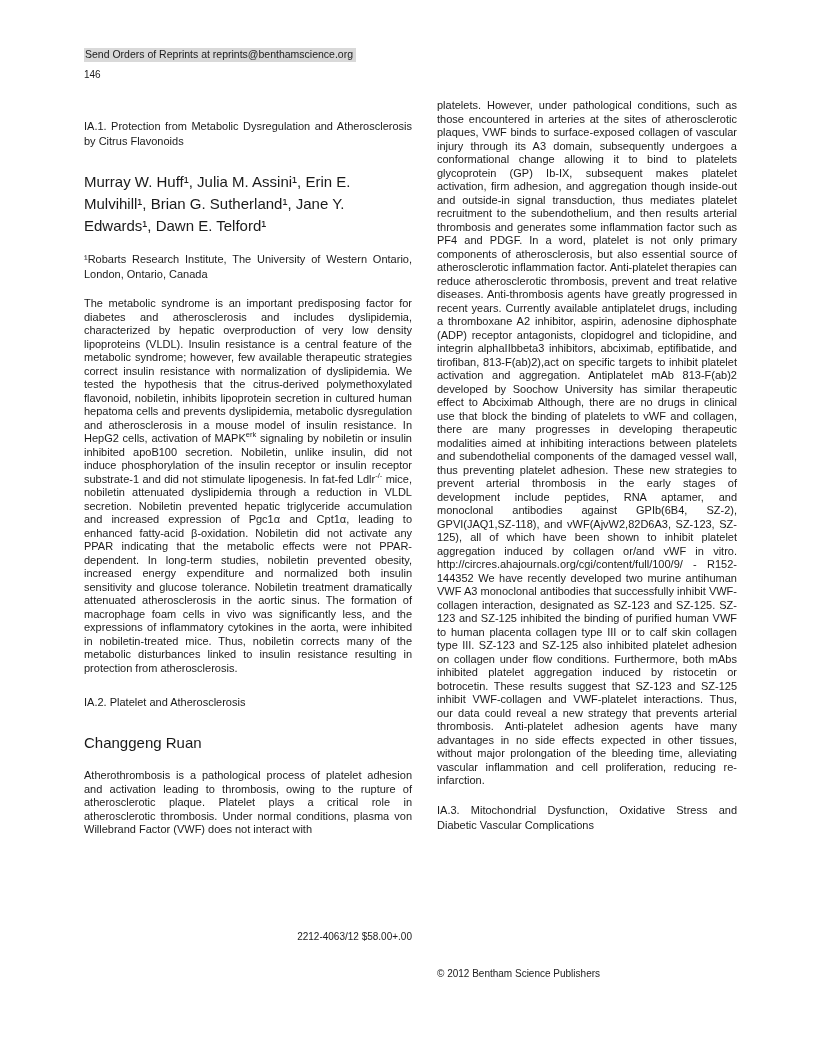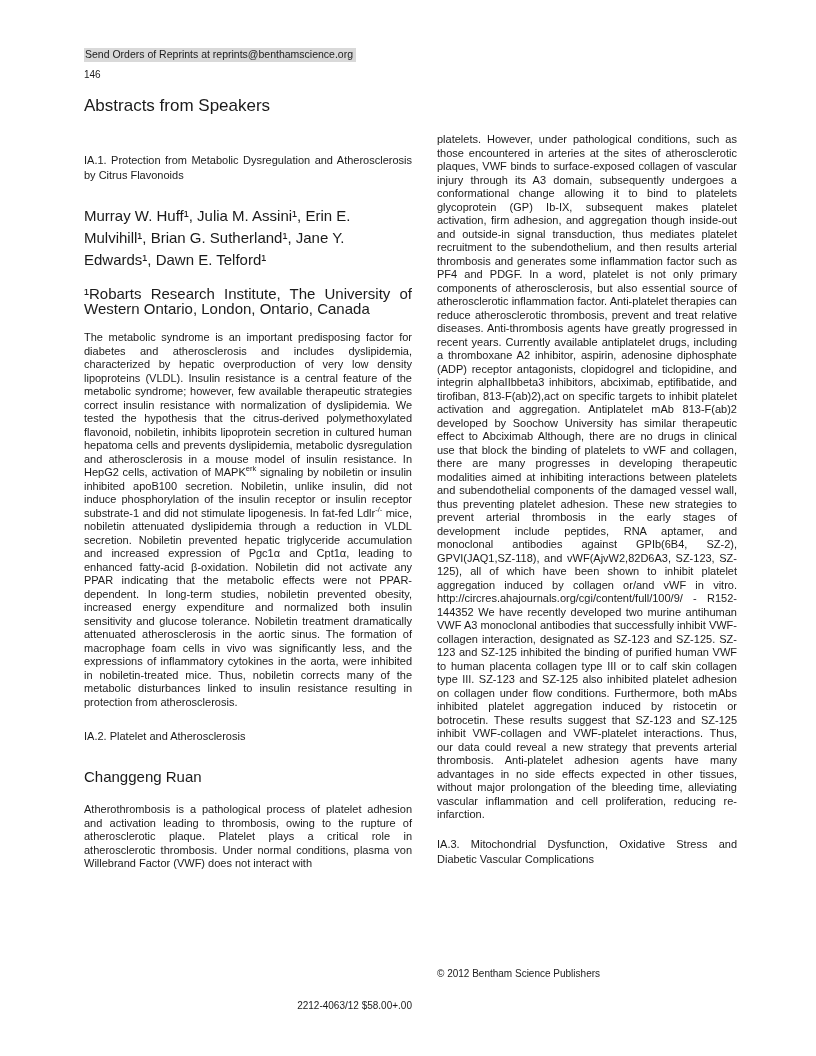--- a/index.html
+++ b/index.html
@@ -72,42 +72,42 @@
     line-height: 15px;
     text-align: justify;
     font-weight: normal;
   }
   .authors {
     font-size: 15px;
     line-height: 22px;
     margin-top: 22px;
   }
   .affiliation {
-    font-size: 15px;
+    font-size: 11px;
     line-height: 15px;
     text-align: justify;
     margin-top: 15px;
   }
   .abstract-body {
     font-size: 11px;
     line-height: 13.5px;
     text-align: justify;
     margin-top: 15px;
   }
   .abstract-body sup {
     font-size: 7.5px;
     line-height: 0;
     vertical-align: super;
   }
   .mt-section { margin-top: 20px; }
   .mt-heading3 { margin-top: 15px; }
   .footer-left {
     position: absolute;
     left: 84px;
-    top: 1000px;
+    top: 931px;
     width: 328px;
     text-align: right;
     font-size: 10px;
   }
   .footer-right {
     position: absolute;
     left: 437px;
     top: 968px;
     width: 300px;
     text-align: left;
@@ -121,21 +121,20 @@
   <div class="content">
 
     <div>
       <span class="reprint-notice">Send Orders of Reprints at reprints@benthamscience.org</span>
     </div>
 
     <div class="masthead">
       <span class="page-num">146</span>
     </div>
 
-    <div class="page-title">Abstracts from Speakers</div>
 
     <div class="columns">
 
       <div class="col-left">
 
         <div class="section-heading mt-section">IA.1. Protection from Metabolic Dysregulation and Atherosclerosis by Citrus Flavonoids</div>
 
         <div class="authors">Murray W. Huff¹, Julia M. Assini¹, Erin E. Mulvihill¹, Brian G. Sutherland¹, Jane Y. Edwards¹, Dawn E. Telford¹</div>
 
         <div class="affiliation">¹Robarts Research Institute, The University of Western Ontario, London, Ontario, Canada</div>

